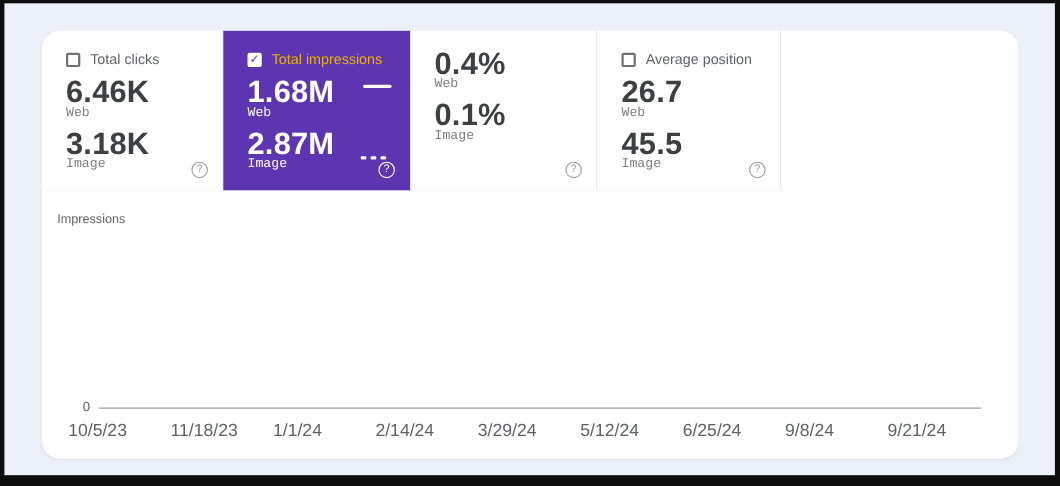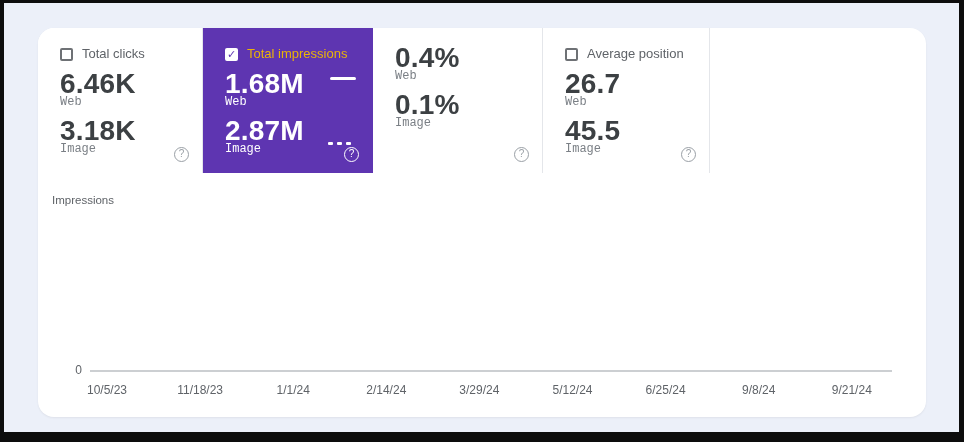--- a/index.html
+++ b/index.html
@@ -64,22 +64,22 @@
   
   .chart-title { position:absolute; left:14px; top:166px; font-size:11.5px; color:#5f6368;text-align:center; }
   .yticks { position:absolute; left:0; top:0; }
   .ytick {
     position:absolute; left:0; width:44px; text-align:right;
     font-size:12px; color:#5f6368;
   }
   .plot { position:absolute; left:52px; top:183px; }
   .xticks { position:absolute; left:52px; top:355px; width:802px; height:16px; }
   .xtick {
-    position:absolute; top:0; width:90px; text-align:center;
-    font-size:12px; color:#5f6368;
+    position:absolute; top:0; width:90px; 
+    font-size:16px; color:#5f6368;
   }
   polyline { fill:none; stroke-linejoin:round; stroke-linecap:round; }
   .line-web   { stroke:#5632c6; stroke-width:1.8; }
   .line-image { stroke:#5632c6; stroke-width:1.7; stroke-dasharray:4 3.5; }
   .grid { stroke:#e7e9ec; stroke-width:1; }
   .grid-base { stroke:#9aa0a6; stroke-width:1.2; }
 </style>
 </head>
 <body>
 

